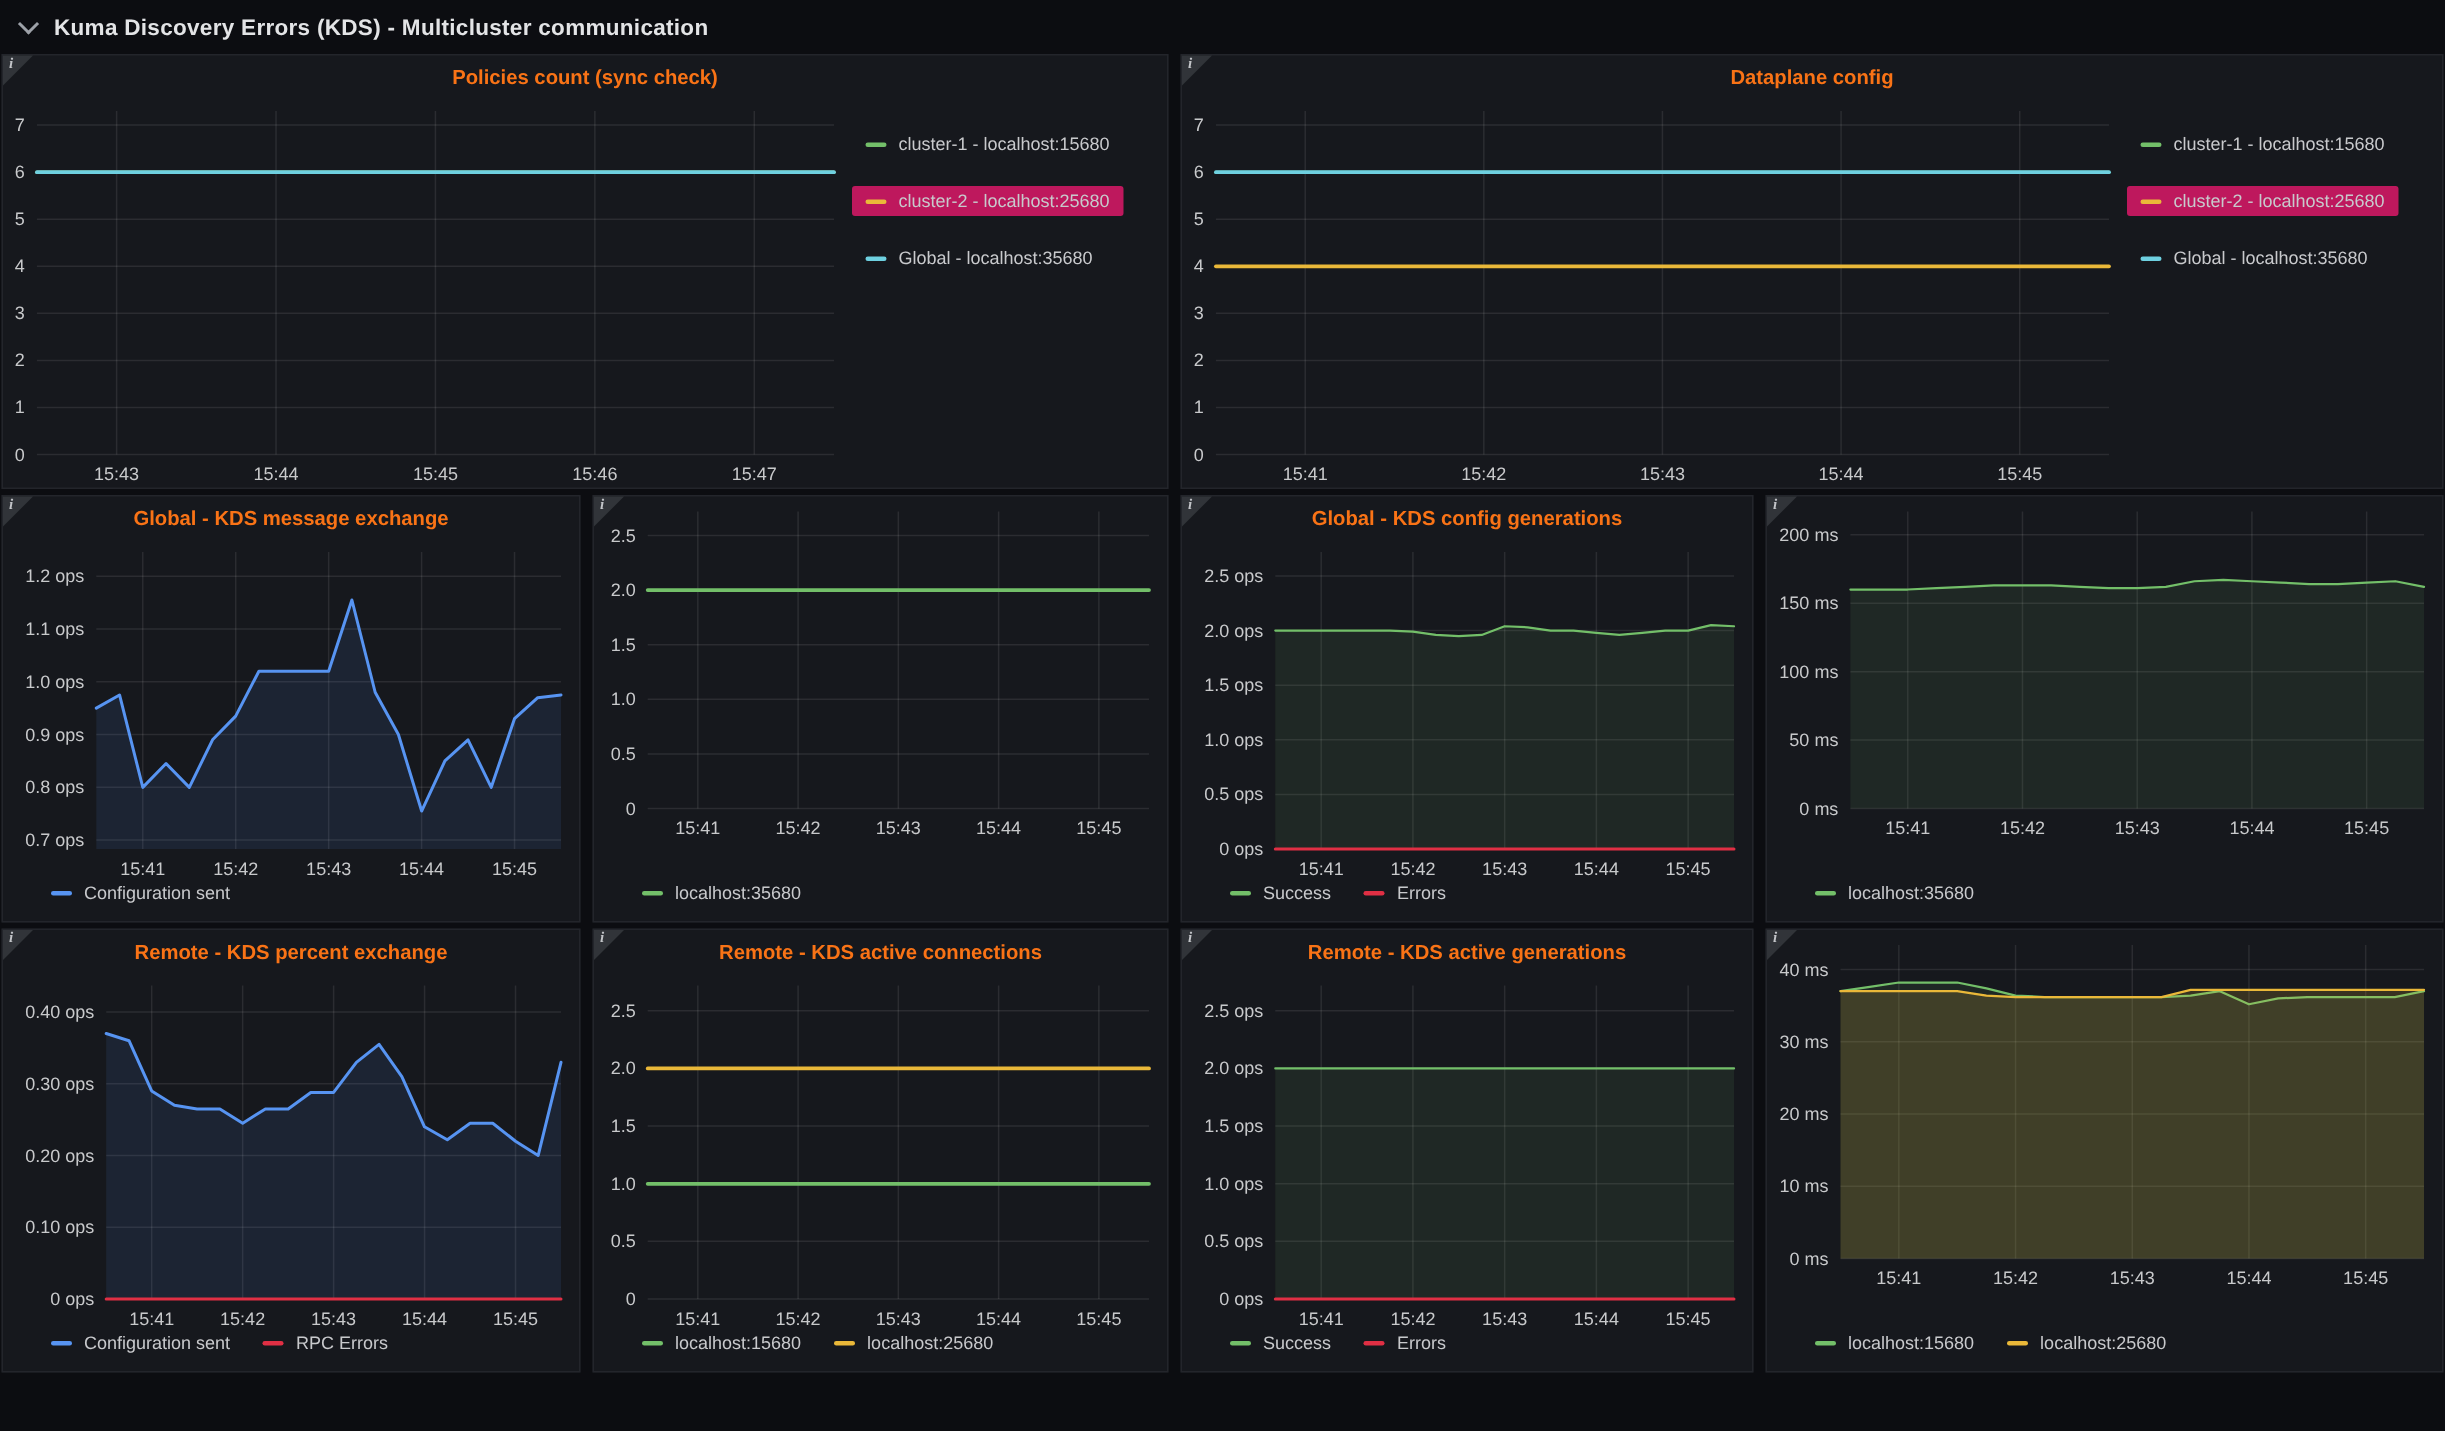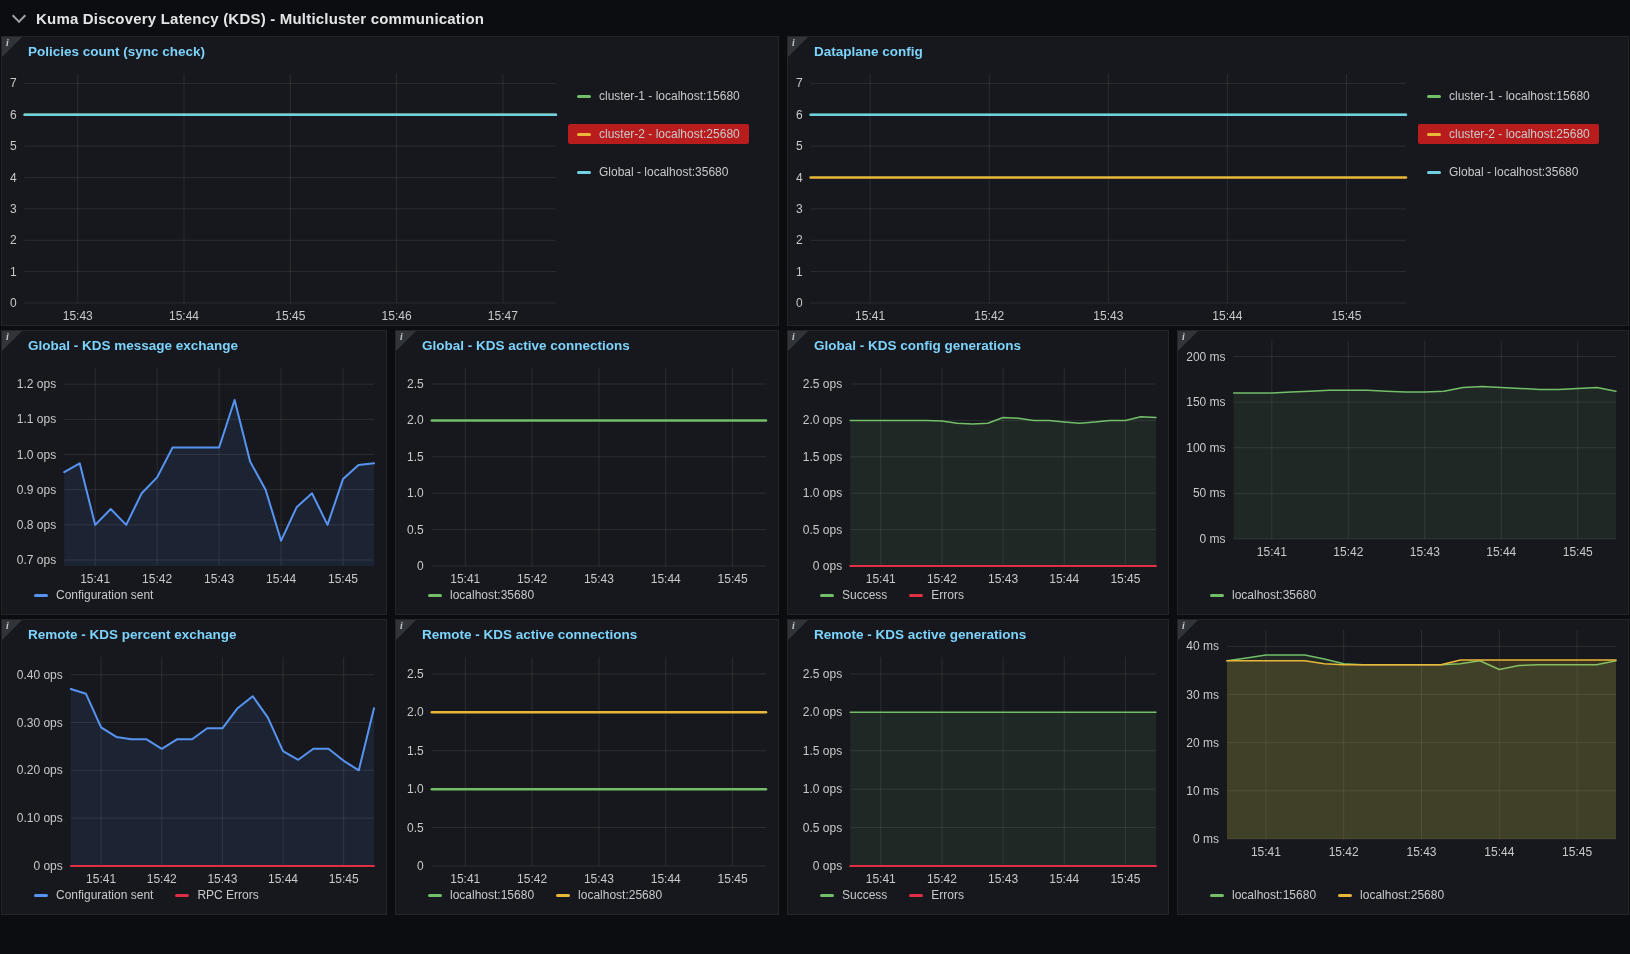--- a/index.html
+++ b/index.html
@@ -12,41 +12,41 @@
   .header{height:36px;display:flex;align-items:center;padding-left:10px;cursor:pointer}
   .chev{display:inline-block;width:8px;height:8px;border-right:2px solid #9da1a8;border-bottom:2px solid #9da1a8;
         transform:rotate(45deg);margin:-4px 12px 0 4px}
   .header-title{color:#e3e4e6;font-size:15px;font-weight:700;letter-spacing:.2px}
   .grid{display:grid;grid-template-columns:386px 384px 382px 452px;grid-template-rows:290px 285px 296px;
         gap:4px 8px;padding:0 1px}
   .panel{position:relative;background:#16181d;border:1px solid #23252b;display:flex;flex-direction:column;min-width:0}
   .panel.wide{grid-column:span 2}
   .corner{position:absolute;top:0;left:0;width:0;height:0;border-top:20px solid #313439;border-right:20px solid transparent;cursor:pointer}
   .corner span{position:absolute;top:-20px;left:4px;font:italic 700 10px "Liberation Serif",serif;color:#c3c5c9}
-  .panel-title{height:27px;line-height:29px;text-align:left;font-size:13.5px;font-weight:700;color:#7dd3fc;
+  .panel-title{height:27px;line-height:29px;text-align:center;font-size:13.5px;font-weight:700;color:#f97316;
                white-space:nowrap;overflow:hidden;text-overflow:ellipsis;padding:0 26px;cursor:pointer;flex:none}
   .panel-body{flex:1;display:flex;min-height:0}
   .panel-body.cols{flex-direction:row}
   .panel-body.rows{flex-direction:column}
   .chart{flex:1 1 auto;min-width:0;min-height:0;cursor:crosshair}
   .legend-right{width:206px;flex:none;display:flex;flex-direction:column;align-items:flex-start;gap:18px;padding:22px 4px 0 0}
   .legend-bottom{height:26px;flex:none;display:flex;align-items:flex-start;gap:18px;padding-left:30px}
   .legend-item{display:flex;align-items:center;gap:8px;font-size:12px;color:#c8c9cc;padding:3px 9px;border-radius:2px;
                cursor:pointer;white-space:nowrap}
   .legend-bottom .legend-item{padding:0 2px}
-  .legend-item.hl{background:#b91c1c}
+  .legend-item.hl{background:#be185d}
   .dash{width:14px;height:3px;border-radius:2px;flex:none}
   svg text{font-family:"Liberation Sans",sans-serif;font-size:12px;fill:#c8c9cb}
 </style>
 </head>
 <body>
 
 <div class="header">
   <span class="chev"></span>
-  <span class="header-title">Kuma Discovery Latency (KDS) - Multicluster communication</span>
+  <span class="header-title">Kuma Discovery Errors (KDS) - Multicluster communication</span>
 </div>
 
 <div class="grid">
     <div class="panel wide">
       <div class="corner">
         <span>i</span>
       </div>
       <div class="panel-title">Policies count (sync check)</div>
       <div class="panel-body cols">
         <div class="chart"><svg width="566" height="261">
@@ -186,21 +186,20 @@
             <span class="dash" style="background: rgb(87, 148, 242);"></span>
             <span>Configuration sent</span>
           </div>
         </div>
       </div>
     </div>
     <div class="panel">
       <div class="corner">
         <span>i</span>
       </div>
-      <div class="panel-title">Global - KDS active connections</div>
       <div class="panel-body rows">
         <div class="chart"><svg width="382" height="230">
             <line x1="69.22" y1="10" x2="69.22" y2="208" stroke="rgba(255,255,255,0.09)" stroke-width="1"></line>
             <text x="69.22" y="225" text-anchor="middle">15:41</text>
             <line x1="136.06" y1="10" x2="136.06" y2="208" stroke="rgba(255,255,255,0.09)" stroke-width="1"></line>
             <text x="136.06" y="225" text-anchor="middle">15:42</text>
             <line x1="202.89999999999998" y1="10" x2="202.89999999999998" y2="208" stroke="rgba(255,255,255,0.09)" stroke-width="1"></line>
             <text x="202.89999999999998" y="225" text-anchor="middle">15:43</text>
             <line x1="269.73999999999995" y1="10" x2="269.73999999999995" y2="208" stroke="rgba(255,255,255,0.09)" stroke-width="1"></line>
             <text x="269.73999999999995" y="225" text-anchor="middle">15:44</text>

